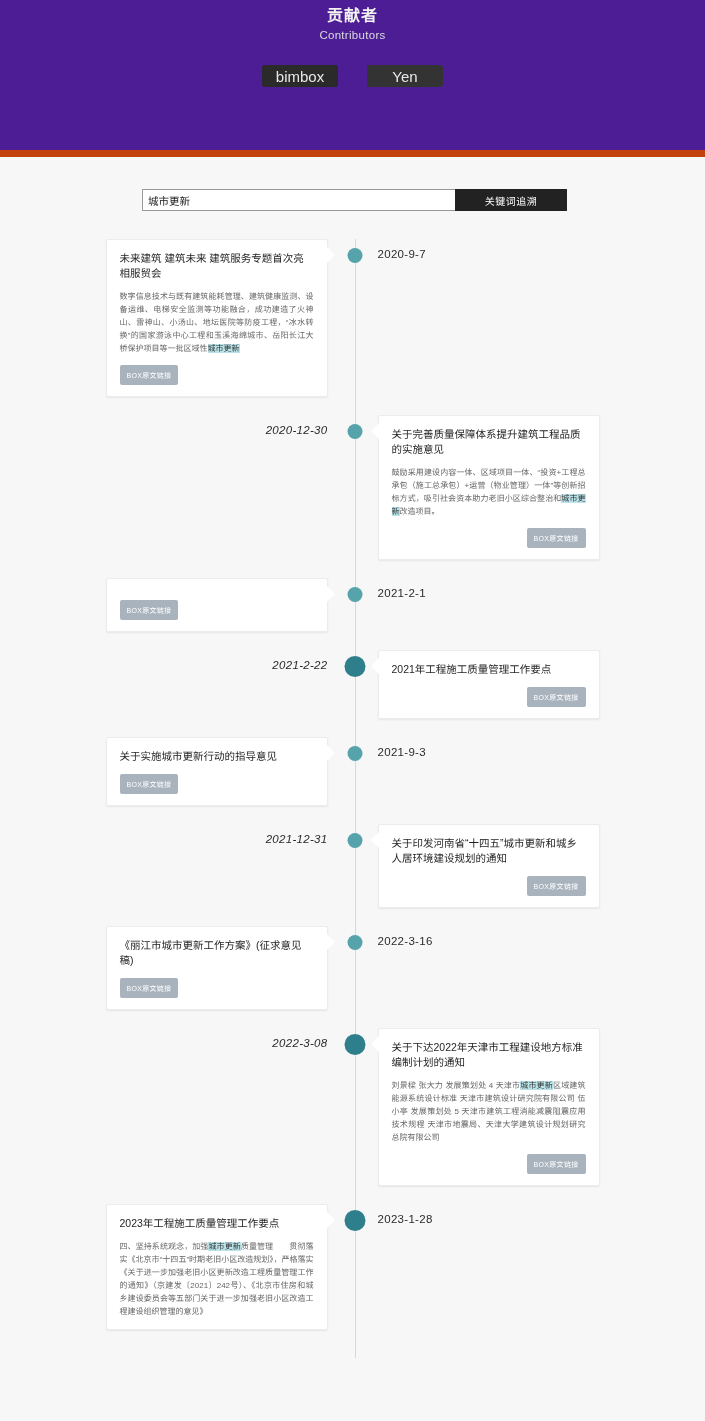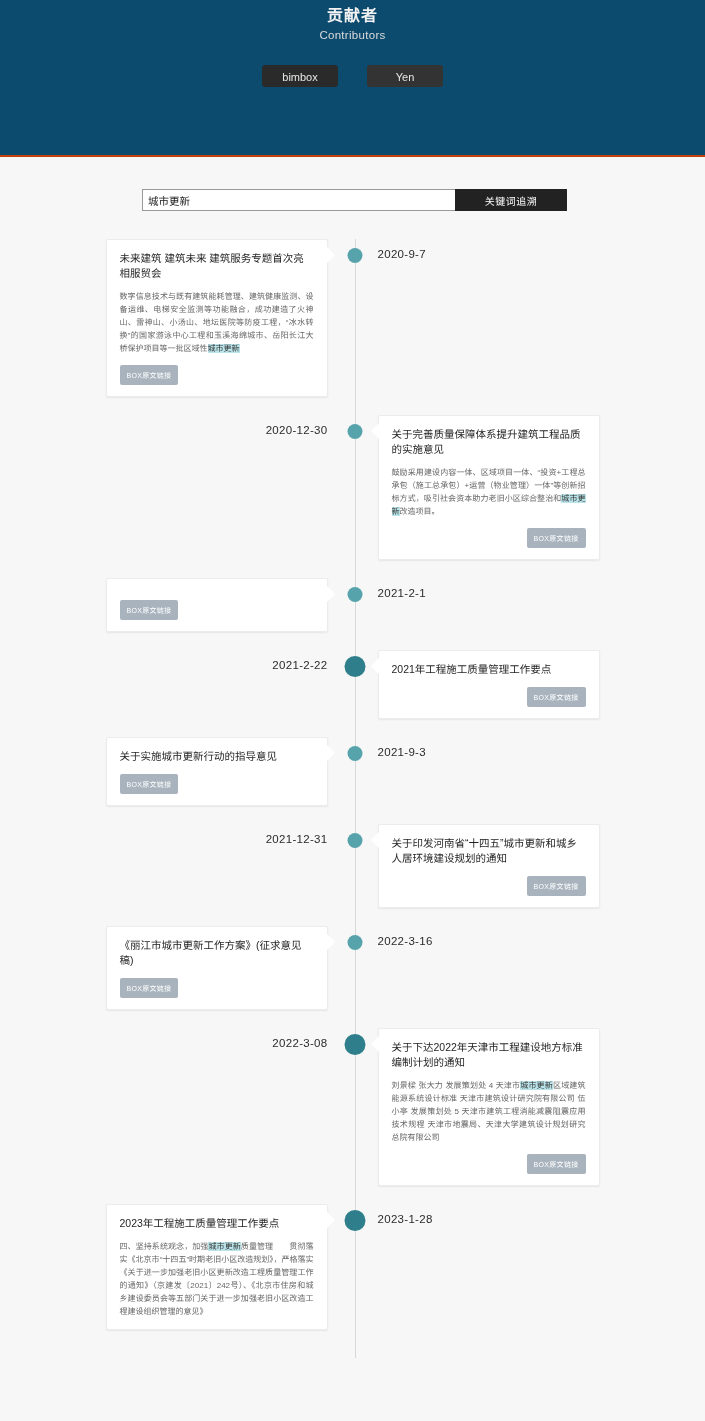--- a/index.html
+++ b/index.html
@@ -12,25 +12,25 @@
   .page {
     width: 705px;
     min-height: 1421px;
     position: relative;
     overflow: hidden;
     background: #f7f7f7;
   }
 
   
   .hero {
-    background: #0c4a6e;
+    background: #4c1d95;
     height: 157px;
     width: 100%;
     position: relative;
-    border-bottom: 2px solid #c2410c;
+    border-bottom: 7px solid #c2410c;
   }
   .hero-title {
     color: #f2f2f2;
     text-align: center;
     font-size: 16px;
     font-weight: 700;
     padding-top: 6px;
     line-height: 20px;
     letter-spacing: 1px;
   }
@@ -44,21 +44,21 @@
   }
   .hero-buttons {
     display: flex;
     justify-content: center;
     gap: 29px;
     margin-top: 24px;
   }
   .contrib-btn {
     background: #2a2a2a;
     color: #e8e8e8;
-    font-size: 11px;
+    font-size: 15px;
     border: none;
     border-radius: 3px;
     width: 76px;
     height: 22px;
     line-height: 22px;
     text-align: center;
     cursor: pointer;
     font-family: "Liberation Sans", sans-serif;
   }
   .contrib-btn.alt { background: #333333; }
@@ -139,21 +139,21 @@
   }
   .datelabel {
     font-size: 11.5px;
     color: #2b2b2b;
     font-weight: 500;
     letter-spacing: .3px;
     white-space: nowrap;
     padding-top: 9px;
     text-align: center;
   }
-  .side.left .datelabel { padding-right: 0; }
+  .side.left .datelabel { padding-right: 0; font-style: italic; }
   .side.right .datelabel { padding-left: 0; }
 
   .card {
     background: #ffffff;
     border: 1px solid #ececec;
     border-radius: 2px;
     box-shadow: 0 1px 2px rgba(0,0,0,.07);
     padding: 11px 13px 11px 13px;
     width: 222px;
     position: relative;

